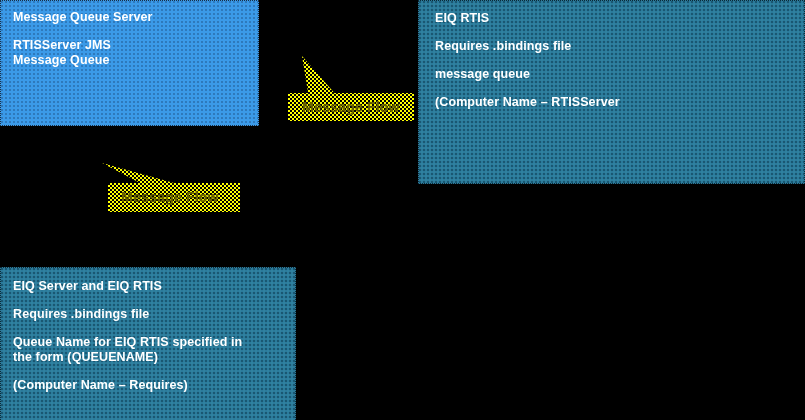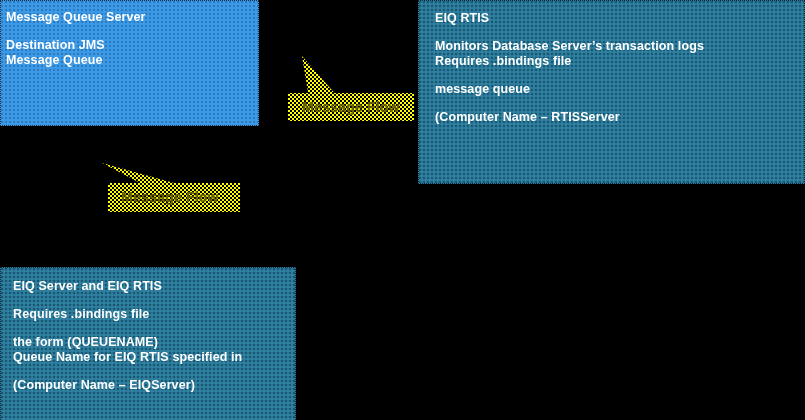--- a/index.html
+++ b/index.html
@@ -79,64 +79,63 @@
     letter-spacing: 0.2px;
     text-shadow: 0 0 1px rgba(40,38,0,0.55);
     pointer-events: none;
   }
 </style>
 </head>
 <body>
 
 <div id="canvas">
 
-  <div class="box blue" style="left:0px; top:0px; width:259px; height:126px; padding:9px 0 0 5px;">
+  <div class="box blue" style="left:0px; top:0px; width:259px; height:126px; padding:9px 0 0 12px;">
     <div class="inner">
       <div class="para">
         <span class="ln">Message Queue Server</span>
       </div>
       <div class="para">
-        <span class="ln">Destination JMS</span>
+        <span class="ln">RTISServer JMS</span>
         <span class="ln">Message Queue</span>
       </div>
     </div>
   </div>
 
   <div class="box teal" style="left:418px; top:0px; width:387px; height:184px; padding:10px 0 0 16px;">
     <div class="inner">
       <div class="para">
         <span class="ln">EIQ RTIS</span>
       </div>
       <div class="para">
-        <span class="ln">Monitors Database Server’s transaction logs</span>
         <span class="ln">Requires .bindings file</span>
       </div>
       <div class="para">
         <span class="ln">message queue</span>
       </div>
       <div class="para">
         <span class="ln">(Computer Name – RTISServer</span>
       </div>
     </div>
   </div>
 
   <div class="box teal" style="left:0px; top:267px; width:296px; height:161px; padding:11px 0 0 12px;">
     <div class="inner">
       <div class="para">
         <span class="ln">EIQ Server and EIQ RTIS</span>
       </div>
       <div class="para">
         <span class="ln">Requires .bindings file</span>
       </div>
       <div class="para">
+        <span class="ln">Queue Name for EIQ RTIS specified in</span>
         <span class="ln">the form (QUEUENAME)</span>
-        <span class="ln">Queue Name for EIQ RTIS specified in</span>
       </div>
       <div class="para">
-        <span class="ln">(Computer Name – EIQServer)</span>
+        <span class="ln">(Computer Name – Requires)</span>
       </div>
     </div>
   </div>
 
   <div class="callout" style="left:288px; top:56px; width:126px; height:65px;">
     <svg width="126" height="65" viewBox="0 0 126 65">
       <defs>
         <pattern id="checkerA" width="4" height="4" patternUnits="userSpaceOnUse">
           <rect x="0" y="0" width="4" height="4" fill="#ffff00"></rect>
           <rect x="0" y="0" width="2" height="2" fill="#000000"></rect>

